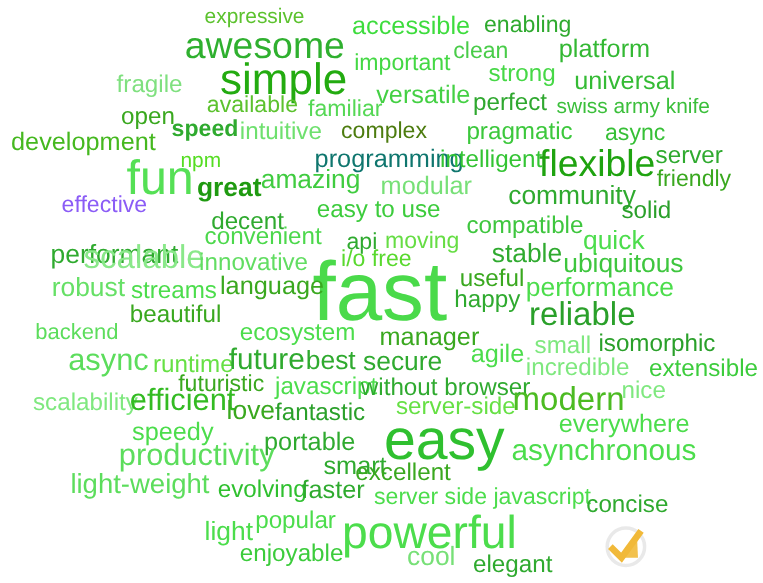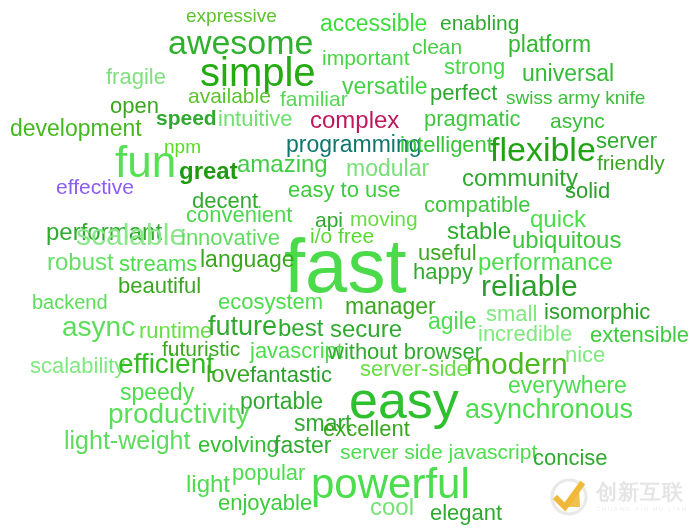--- a/index.html
+++ b/index.html
@@ -80,21 +80,21 @@
       <span class="cloud-word" style="left: 444px; top: 56px; font-size: 22px; color: rgb(70, 216, 70); font-weight: 400;">strong</span>
       <span class="cloud-word" style="left: 522px; top: 62px; font-size: 23px; color: rgb(53, 187, 53); font-weight: 400;">universal</span>
       <span class="cloud-word" style="left: 342px; top: 75px; font-size: 23px; color: rgb(68, 208, 68); font-weight: 400;">versatile</span>
       <span class="cloud-word" style="left: 430px; top: 82px; font-size: 22px; color: rgb(47, 168, 47); font-weight: 400;">perfect</span>
       <span class="cloud-word" style="left: 188px; top: 85px; font-size: 21px; color: rgb(92, 194, 46); font-weight: 400;">available</span>
       <span class="cloud-word" style="left: 280px; top: 88px; font-size: 21px; color: rgb(85, 216, 85); font-weight: 400;">familiar</span>
       <span class="cloud-word" style="left: 506px; top: 88px; font-size: 19px; color: rgb(59, 191, 59); font-weight: 400;">swiss army knife</span>
       <span class="cloud-word" style="left: 110px; top: 95px; font-size: 22px; color: rgb(58, 168, 31); font-weight: 400;">open</span>
       <span class="cloud-word" style="left: 156px; top: 107px; font-size: 21px; color: rgb(47, 170, 47); font-weight: 700;">speed</span>
       <span class="cloud-word" style="left: 218px; top: 108px; font-size: 22px; color: rgb(110, 224, 110); font-weight: 400;">intuitive</span>
-      <span class="cloud-word" style="left: 310px; top: 108px; font-size: 24px; color: #be185d; font-weight: 400;">complex</span>
+      <span class="cloud-word" style="left: 310px; top: 108px; font-size: 21px; color: #4d7c0f; font-weight: 400;">complex</span>
       <span class="cloud-word" style="left: 424px; top: 108px; font-size: 22px; color: rgb(60, 200, 60); font-weight: 400;">pragmatic</span>
       <span class="cloud-word" style="left: 550px; top: 110px; font-size: 21px; color: rgb(55, 192, 55); font-weight: 400;">async</span>
       <span class="cloud-word" style="left: 10px; top: 117px; font-size: 23px; color: rgb(69, 184, 31); font-weight: 400;">development</span>
       <span class="cloud-word" style="left: 164px; top: 137px; font-size: 19px; color: rgb(85, 221, 34); font-weight: 400;">npm</span>
       <span class="cloud-word" style="left: 286px; top: 133px; font-size: 23px; color: #0f766e; font-weight: 400;">programming</span>
       <span class="cloud-word" style="left: 400px; top: 134px; font-size: 22px; color: rgb(51, 196, 51); font-weight: 400;">intelligent</span>
       <span class="cloud-word" style="left: 490px; top: 132px; font-size: 34px; color: rgb(31, 163, 16); font-weight: 400;">flexible</span>
       <span class="cloud-word" style="left: 596px; top: 130px; font-size: 22px; color: rgb(47, 170, 47); font-weight: 400;">server</span>
       <span class="cloud-word" style="left: 115px; top: 140px; font-size: 44px; color: rgb(85, 224, 85); font-weight: 400;">fun</span>
       <span class="cloud-word" style="left: 179px; top: 159px; font-size: 24px; color: rgb(31, 154, 16); font-weight: 700;">great</span>
@@ -171,19 +171,15 @@
     </div>
 
   <div id="brand-watermark">
     <span class="wm-mark">
       <svg width="42" height="42" viewBox="0 0 42 42" aria-hidden="true">
         <circle cx="21" cy="21" r="17" fill="none" stroke="#e8e8e8" stroke-width="3.2"></circle>
         <path d="M33 9 L17 31 L9 23" fill="none" stroke="#f0b429" stroke-width="6" stroke-linecap="square"></path>
         <path d="M31 10 L15 31 L32 31 Z" fill="#f0b429" opacity="0.9"></path>
       </svg>
     </span>
-    <span class="wm-text-block">
-      <span class="wm-cn">创新互联</span>
-      <span class="wm-py">CHUANG XIN HU LIAN</span>
-    </span>
   </div>
 
 </div>
 
 </body></html>

